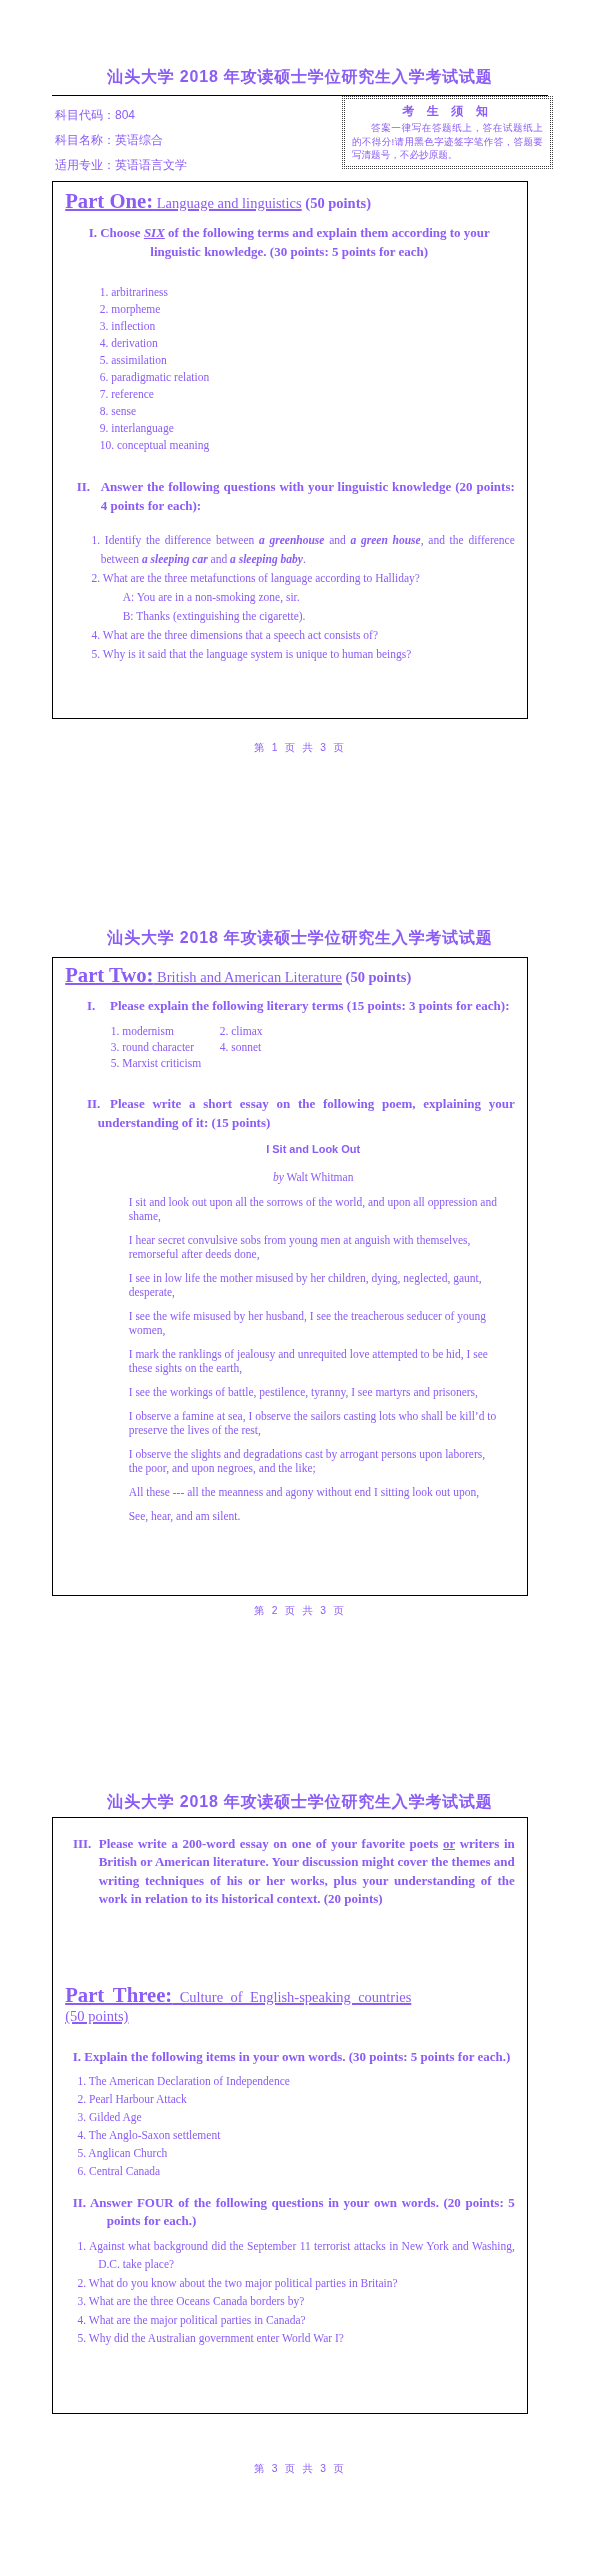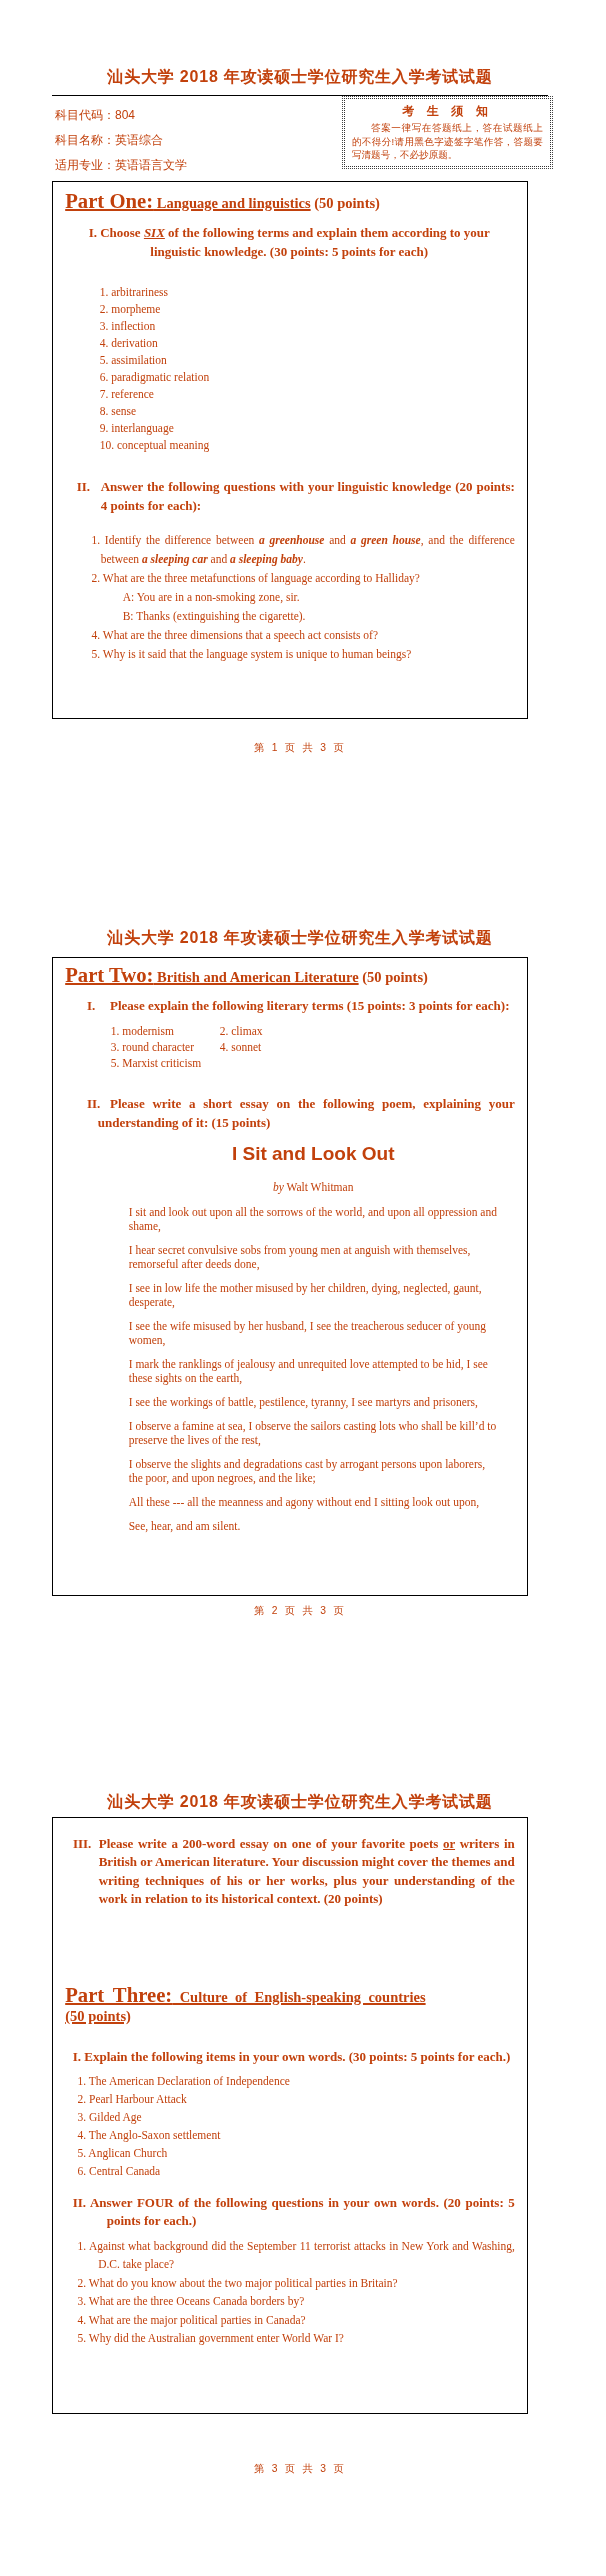--- a/index.html
+++ b/index.html
@@ -1,16 +1,16 @@
 <!DOCTYPE html>
 <html style="font-size:12.2px"><head>
 <meta charset="utf-8">
 <style>
   html,body{margin:0;padding:0;background:#fff;}
-  #canvas{position:relative;width:607px;height:2576px;background:#fdfdfd;color:#c2410c;
+  #canvas{position:relative;width:607px;height:2576px;background:#fdfdfd;color:#8b5cf6;
           font-family:"Liberation Serif", serif;}
   .page{position:absolute;left:0;width:607px;height:859px;background:#fff;}
   #pg1{top:0}#pg2{top:859px}#pg3{top:1717px}
 
   .doc-title{position:absolute;left:52px;width:496px;text-align:center;
      font-family:"Liberation Sans",sans-serif;font-weight:bold;font-size:16px;letter-spacing:0.8px;white-space:nowrap;}
   .title-rule{position:absolute;left:52px;width:496px;border-top:1.5px solid #000;height:0;}
 
   .header-info{position:absolute;left:55px;top:103px;font-family:"Liberation Sans",sans-serif;
      font-size:12px;line-height:25px;}
@@ -21,21 +21,21 @@
   .notice-body{font-size:9.6px;line-height:13.4px;text-align:justify;text-indent:2em;}
 
   .exam-box{position:absolute;left:52px;width:476px;border:1.5px solid #000;box-sizing:border-box;
      padding:0 12.2px 0 10.7px;}
   #pg1 .exam-box{top:181px;height:538px;}
   #pg2 .exam-box{top:98px;height:639px;}
   #pg3 .exam-box{top:100px;height:597px;}
 
   .part-heading{margin:7.7px 0 0 1.5px;}
   .part-big{font-size:20.7px;font-weight:bold;text-decoration:underline;text-decoration-thickness:1.5px;}
-  .part-mid{font-size:14.5px;font-weight:bold;text-decoration:underline;text-decoration-thickness:1.5px;}
+  .part-mid{font-size:14.5px;font-weight:normal;text-decoration:underline;text-decoration-thickness:1.5px;}
   .part-pts{font-size:14.5px;font-weight:bold;}
   .part3-line2{margin:1.5px 0 0 1.5px;}
 
   .h-center{margin:10.7px auto 0 auto;width:96%;text-align:center;font-weight:bold;font-size:13px;line-height:19px;}
   .six{font-style:italic;text-decoration:underline;}
 
   .terms-list{margin:23px 0 0 36px;font-size:11.5px;line-height:17px;}
   .hang{position:relative;font-weight:bold;font-size:13px;line-height:19px;text-align:justify;}
   #pg1 .hang{margin-top:23px;padding-left:37px;}
   #pg1 .hang .rn{position:absolute;left:13px;top:0;}
@@ -54,21 +54,21 @@
   #pg2 .part-heading{margin-top:6.1px;}
   .hang2{position:relative;font-weight:bold;font-size:13px;line-height:20.7px;text-align:justify;
      padding-left:34px;text-indent:-10.7px;}
   .hang2 .rn2{display:inline-block;width:23px;text-indent:0;}
   #pg2 .hang2.first{margin-top:9.2px;}
   #pg2 .hang2.second{margin-top:23px;line-height:19px;}
   .lit-terms{margin:6.1px 0 0 47px;display:grid;grid-template-columns:109px auto;
      font-size:11.5px;line-height:16px;}
   .poem{margin:0 0 0 65px;width:369px;font-size:11.5px;}
   .poem-title{margin-top:10.7px;text-align:center;font-family:"Liberation Sans",sans-serif;
-     font-weight:bold;font-size:19px;}
+     font-weight:bold;font-size:11px;}
   .poem-by{margin-top:16px;text-align:center;font-size:11.5px;}
   .poem-by .by{font-style:italic;}
   .poem-lines{margin-top:12.2px;line-height:14px;}
   .poem-lines p{margin:0 0 10px 0;}
 
   #pg3 .hang3{position:relative;margin-top:17px;font-weight:bold;font-size:13px;line-height:18.4px;
      text-align:justify;padding-left:35px;}
   #pg3 .hang3 .rn3{position:absolute;left:9.2px;top:0;}
   .or-u{text-decoration:underline;}
   #pg3 .part-heading{margin-top:75px;word-spacing:3.8px;}

